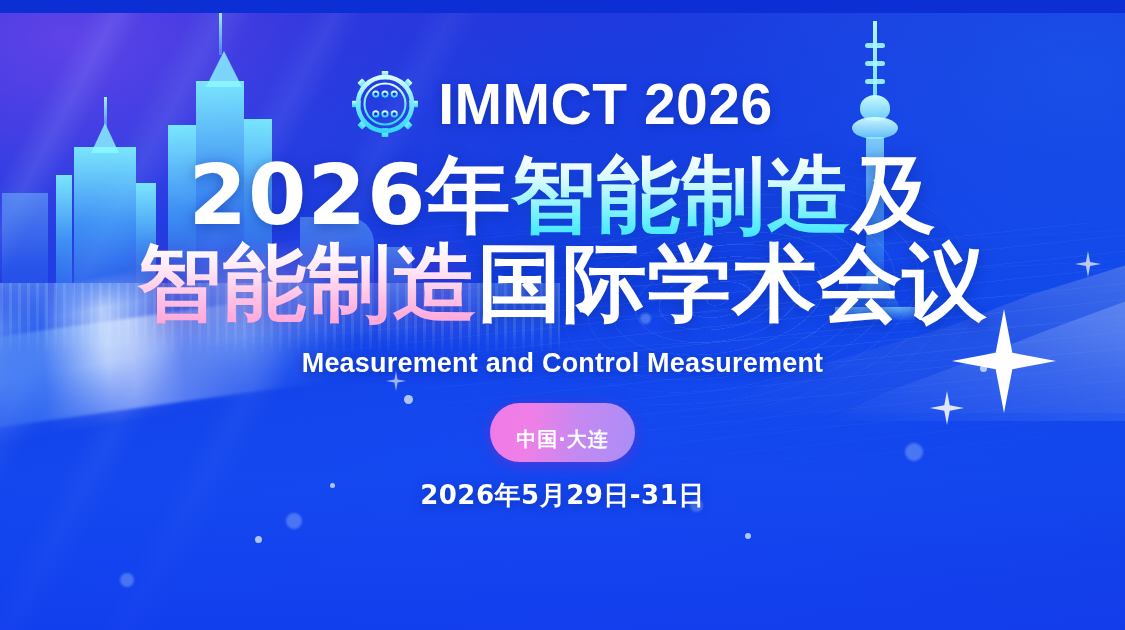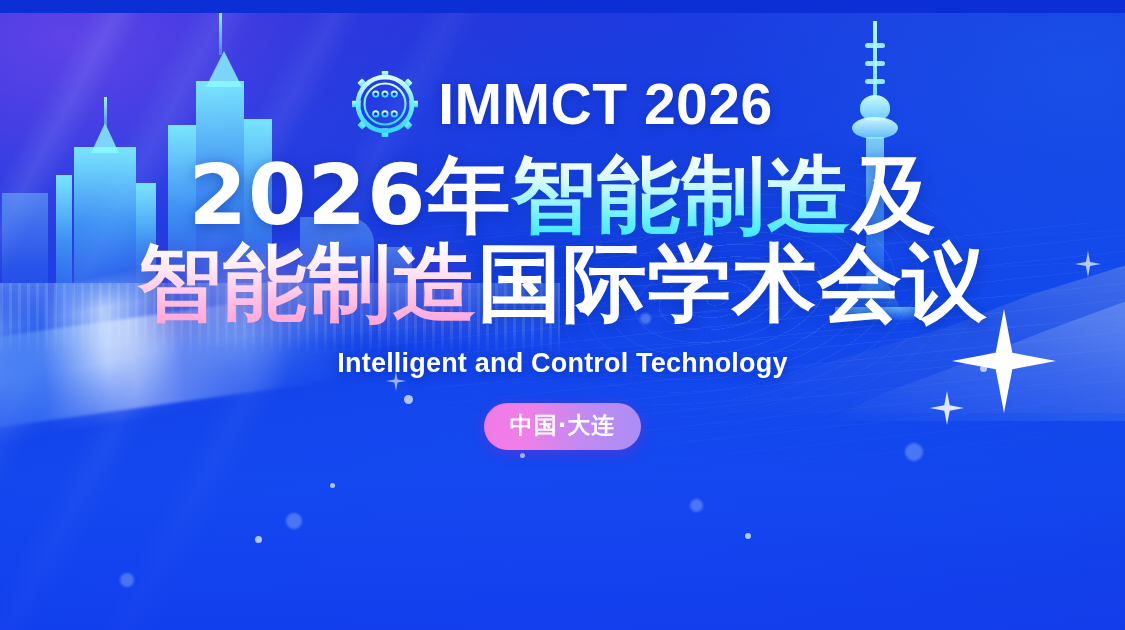--- a/index.html
+++ b/index.html
@@ -195,26 +195,26 @@
     font-weight:bold;
     line-height:1.30;
     text-align:center;
     letter-spacing:0.2px;
     text-shadow:0 2px 9px rgba(10,40,150,0.6);
   }
 
   
   .pill {
     margin-top:22px;
-    padding:7px 26px 9px;
+    padding:23px 26px 9px;
     border-radius:999px;
     background:linear-gradient(100deg, #f07ae8 0%, #ef7fe6 28%, #c389f2 62%, #a98ef6 100%);
     color:#ffffff;
     font-family:"DejaVu Sans","Liberation Sans",sans-serif;
-    font-size:23px; font-weight:bold; letter-spacing:1px;
+    font-size:20px; font-weight:bold; letter-spacing:1px;
     box-shadow:0 3px 14px rgba(150,40,190,0.45);
   }
 
   
   .date {
     margin-top:16px;
     color:#ffffff;
     font-family:"DejaVu Sans","Liberation Sans",sans-serif;
     font-size:26px; font-weight:bold; letter-spacing:0.5px;
     text-shadow:0 2px 9px rgba(10,40,150,0.6);
@@ -331,20 +331,21 @@
 
     <div class="cjk cjk-l1">
       <span class="w">2026年</span><span class="cy">智能制造</span><span class="w">及</span>
     </div>
 
     <div class="cjk cjk-l2">
       <span class="pk">智能制造</span><span class="w">国际学术会议</span>
     </div>
 
     <div class="en">
-      <div>Intelligent and Control Technology</div>
+      <div>Measurement and Control Measurement</div>
     </div>
 
     <div class="pill">中国·大连</div>
 
+    <div class="date">2026年5月29日-31日</div>
 
   </div>
 </div>
 
 </body></html>

